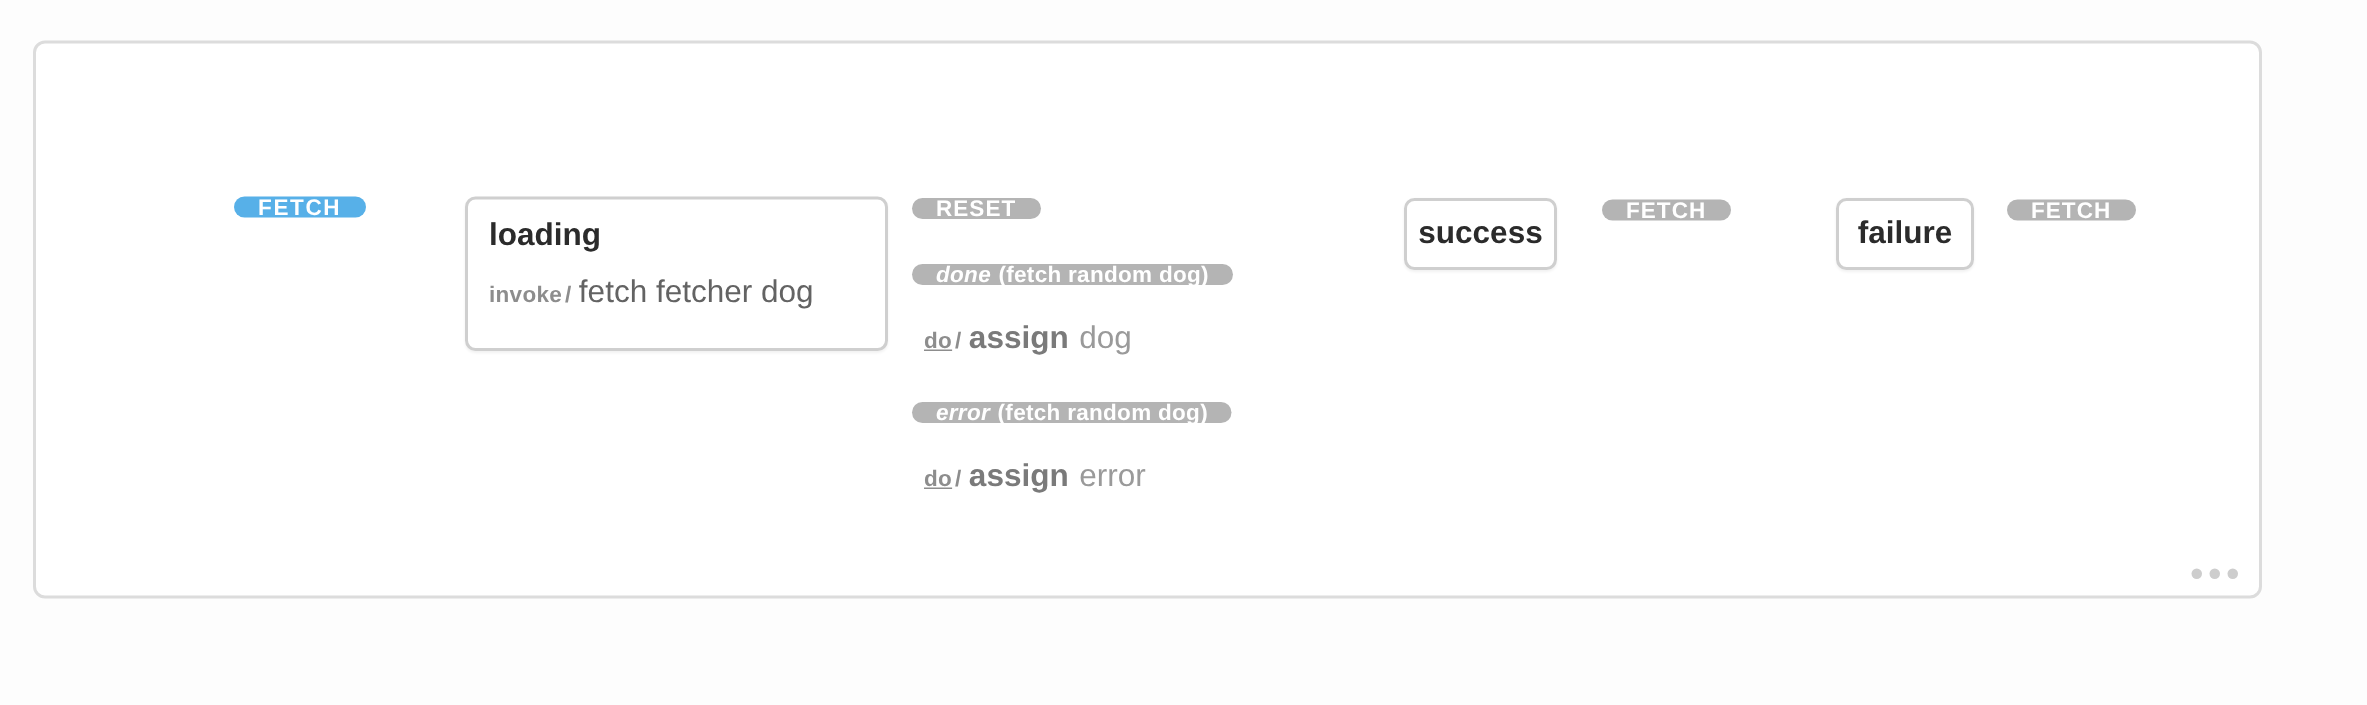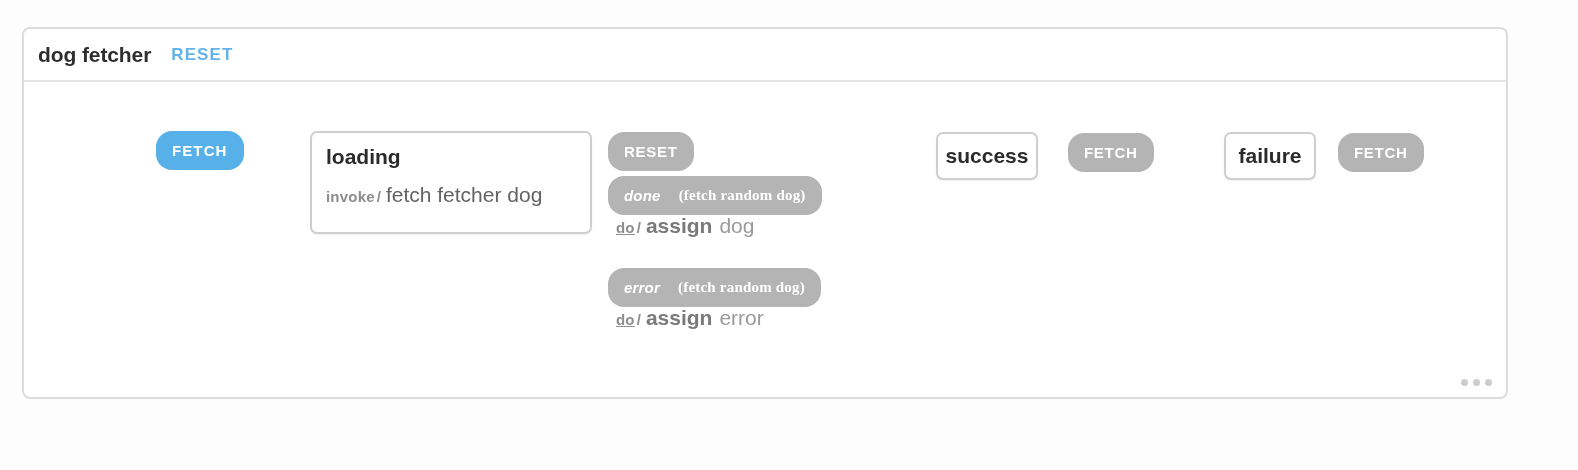--- a/index.html
+++ b/index.html
@@ -133,21 +133,21 @@
     font-size: 21px;
     color: #636363;
   }
 
   
   .event {
     position: absolute;
     display: flex;
     align-items: center;
     justify-content: center;
-    height: 39px;
+    height: 14px;
     padding: 0 16px;
     border-radius: 16px;
     background: #b4b4b4;
     color: #ffffff;
     font-size: 15px;
     font-weight: bold;
     letter-spacing: 0.7px;
     white-space: nowrap;
     box-sizing: border-box;
     cursor: pointer;
@@ -157,22 +157,21 @@
     letter-spacing: 1.1px;
   }
   .event .ital {
     font-style: italic;
     font-weight: bold;
     letter-spacing: 0.2px;
   }
   .event .paren {
     font-weight: bold;
     letter-spacing: 0.2px;
-    margin-left: 18px;
-    font-family: Liberation Serif, serif;
+    margin-left: 5px;
   }
 
   #event-fetch-idle   { left: 156px; top: 131px; }
   #event-cancel       { left: 608px; top: 132px; }
   #event-done         { left: 608px; top: 176px; }
   #event-error        { left: 608px; top: 268px; }
   #event-fetch-success{ left: 1068px; top: 133px; }
   #event-fetch-failure{ left: 1338px; top: 133px; }
 
   
@@ -274,24 +273,20 @@
 
     
     <path d="M 1319 157 L 1338 157" stroke="#c9c9c9" stroke-width="4" fill="none"></path>
     
     <path d="M 1430 157 C 1454 157, 1460 141, 1448 129
              C 1432 115, 1290 105, 1060 99
              L 680 96 C 620 96, 582 104, 576 128" stroke="#c9c9c9" stroke-width="4" fill="none"></path>
   </svg>
 
   <div class="machine-card">
-    <div class="machine-header">
-      <div class="machine-title">dog fetcher</div>
-      <button class="reset-button">RESET</button>
-    </div>
     <div class="dots-menu">
       <span></span>
       <span></span>
       <span></span>
     </div>
   </div>
 
 
   <div class="state" id="state-loading">
     <div class="state-name">loading</div>

